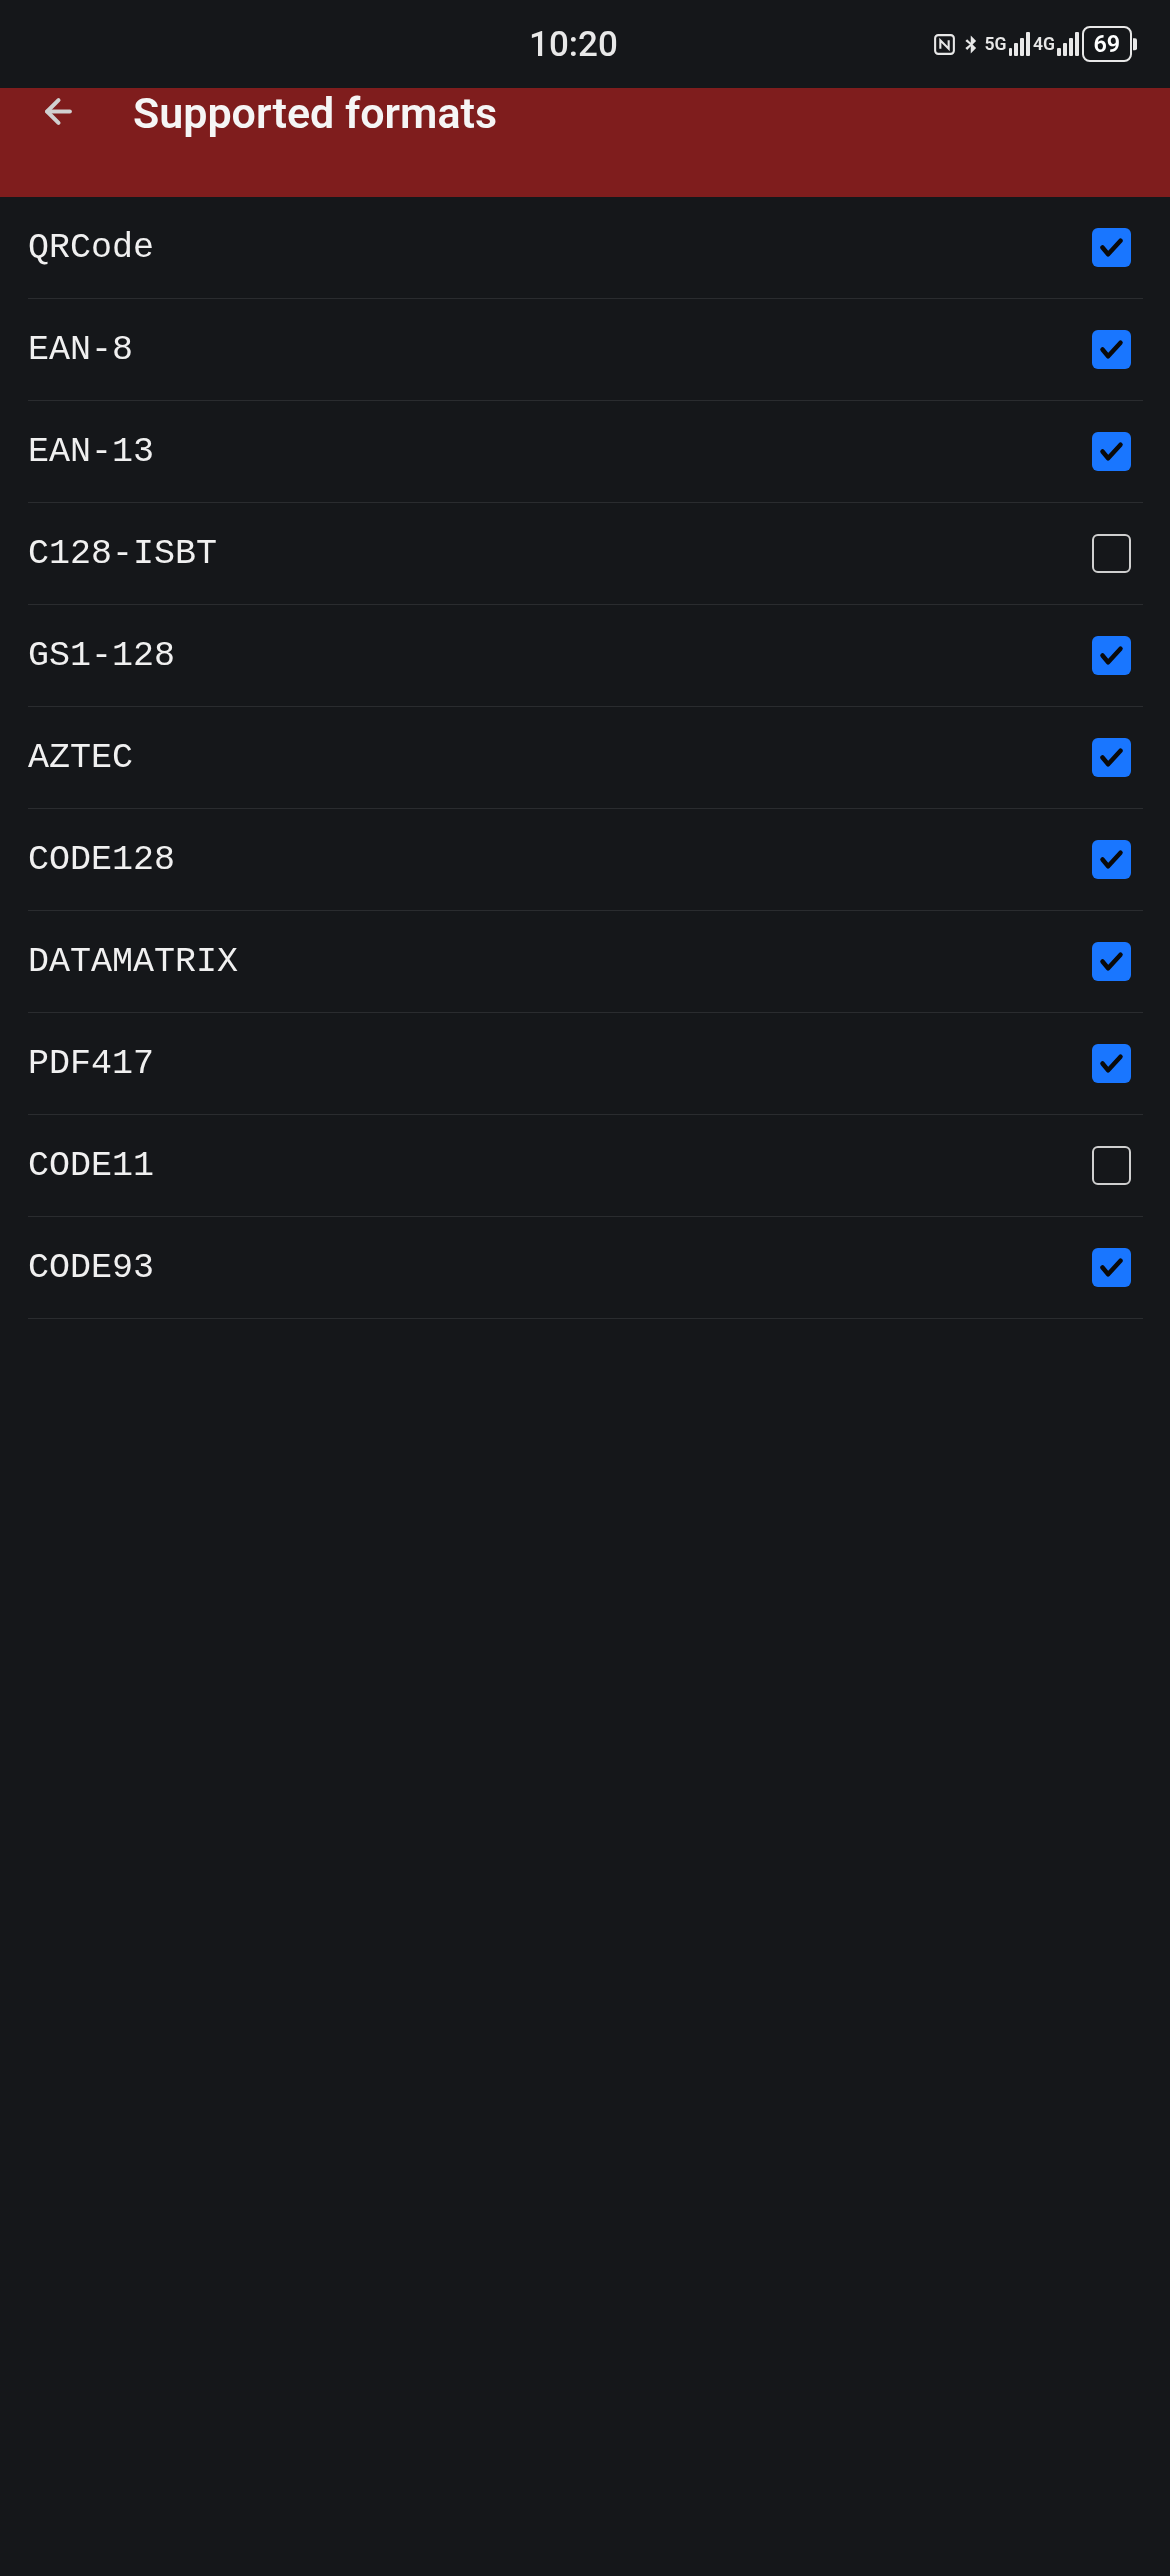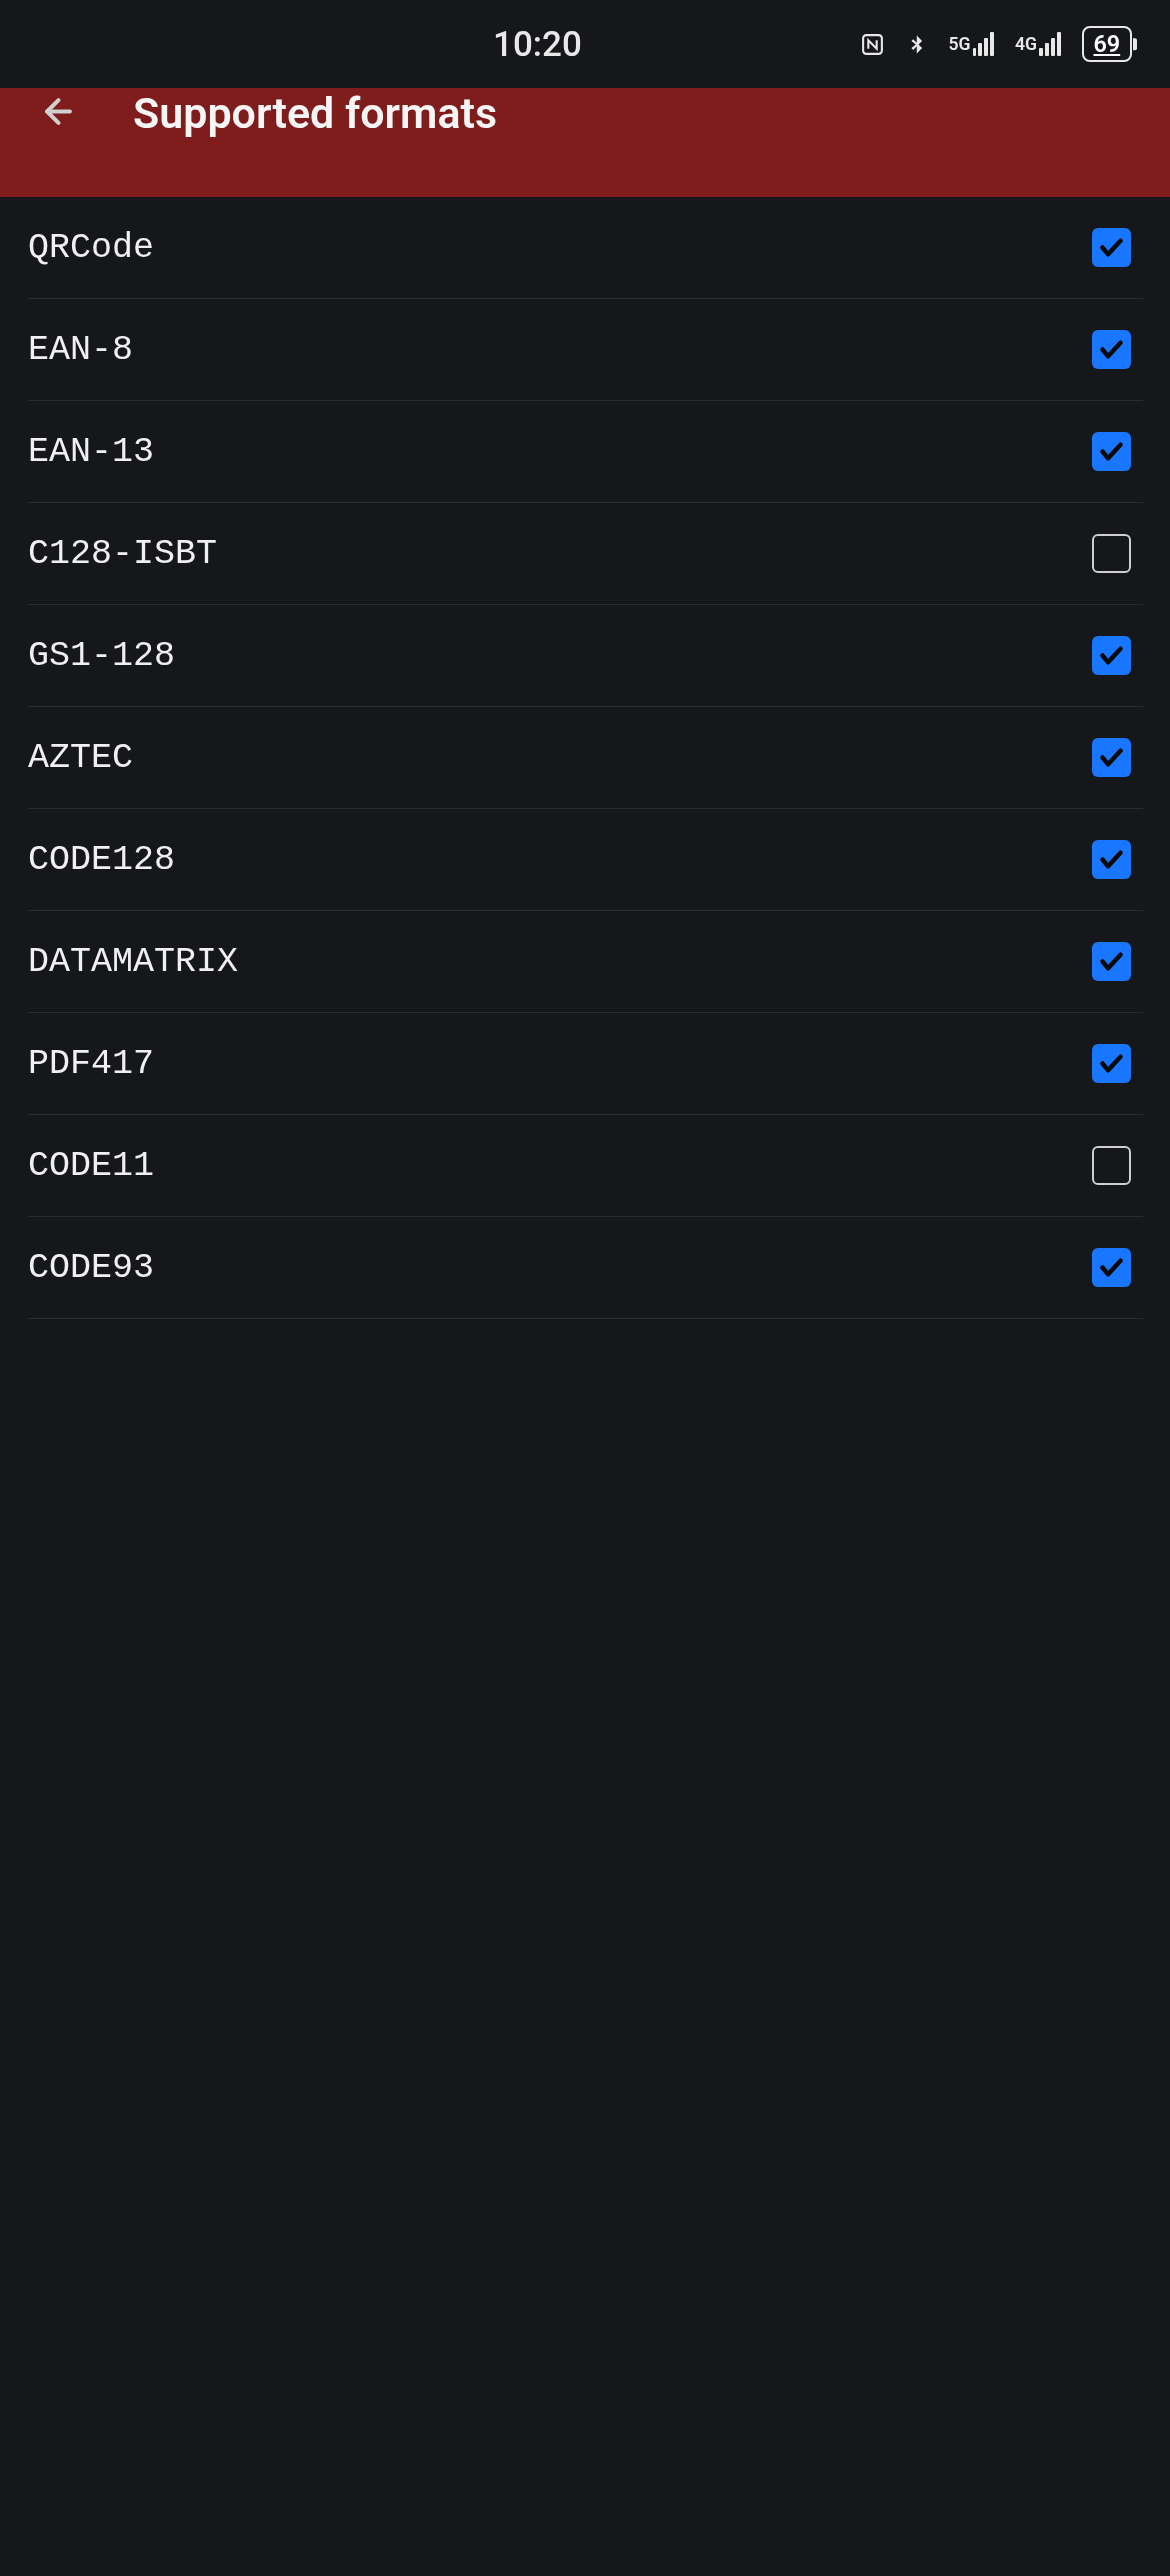--- a/index.html
+++ b/index.html
@@ -22,42 +22,41 @@
       flex: 1;
       text-align: center;
       font-size: 35px;
       font-weight: 500;
       color: #e8e8e8;
       padding-left: 176px;
     }
     .status-icons {
       display: flex;
       align-items: center;
-      gap: 21px;
+      gap: 3px;
     }
     .status-icon {
       display: inline-flex;
       align-items: center;
       color: #e8e8e8;
     }
     .signal-text {
       font-size: 17.6px;
       font-weight: 600;
       margin-right: 2px;
     }
     .battery {
       display: inline-flex;
       align-items: center;
       border: 2.4px solid #e8e8e8;
       border-radius: 7.8px;
       padding: 2px 9.8px;
       font-size: 23.4px;
       font-weight: 600;
       position: relative;
-      text-decoration: underline;
     }
     .battery::after {
       content: '';
       position: absolute;
       right: -6.8px;
       top: 50%;
       transform: translateY(-50%);
       width: 3.9px;
       height: 11.7px;
       background: #e8e8e8;

